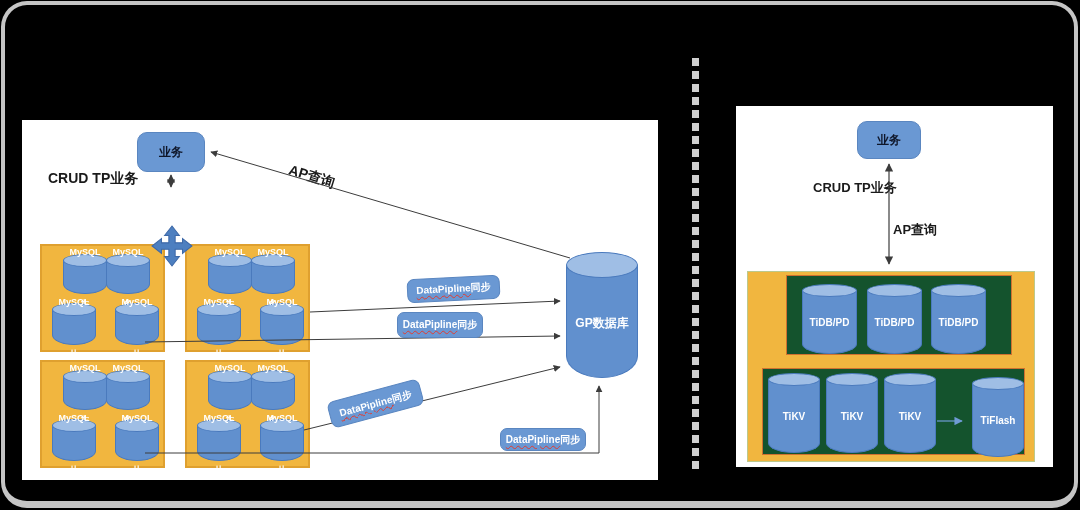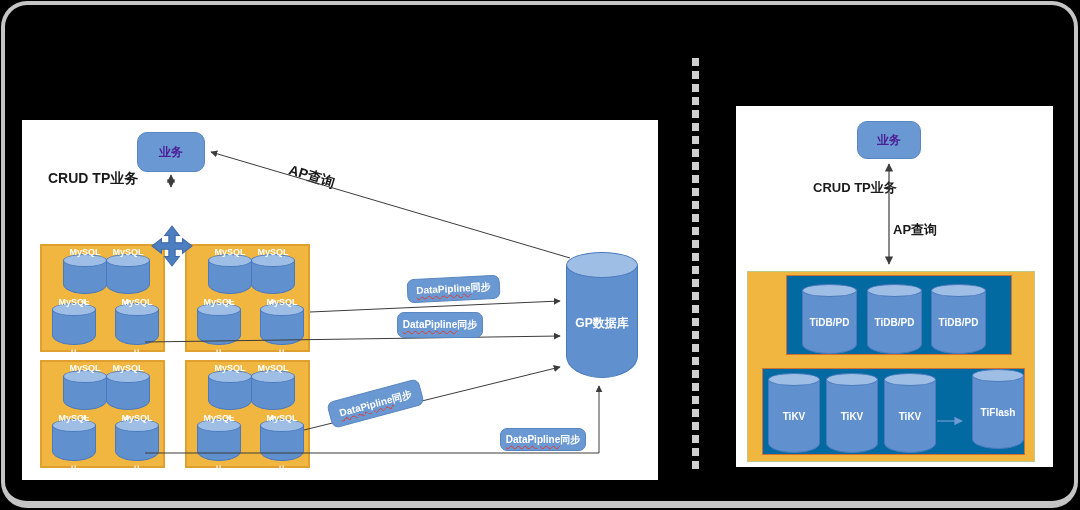--- a/index.html
+++ b/index.html
@@ -17,41 +17,41 @@
   .panel.right { left:736px; top:106px; width:317px; height:361px; }
 
   .divider {
     position:absolute; left:692px; top:58px; width:7px; height:416px; z-index:2;
     background:repeating-linear-gradient(to bottom,#cfcfcf 0 8px,transparent 8px 13px);
   }
 
   .bluebox {
     position:absolute; background:#6a98d3; border:1px solid #5a86c0;
     border-radius:10px; display:flex; align-items:center; justify-content:center;
-    color:#4c1d95; font-weight:700; z-index:3; box-sizing:border-box; text-align:center;
+    color:#0f172a; font-weight:700; z-index:3; box-sizing:border-box; text-align:center;
   }
   .synclabel {
     position:absolute; background:#6a98d3; border:1px solid #5a86c0;
     border-radius:7px; display:flex; align-items:center; justify-content:center;
     color:#fff; font-size:10px; font-weight:700; z-index:6; box-sizing:border-box;
     white-space:nowrap;
   }
   .misspell {
     text-decoration:underline; text-decoration-style:wavy;
     text-decoration-color:#e03c31; text-decoration-thickness:1px;
     text-underline-offset:2px;
   }
   .blacklabel { position:absolute; color:#1a1a1a; font-weight:700; z-index:4; white-space:nowrap; }
 
   .orangebox {
     position:absolute; background:#f1b63f; border:2px solid #dfa02f;
     box-sizing:border-box; z-index:3;
   }
   .innerorange {
-    position:absolute; background:#0369a1; border:1px solid #cf7030;
+    position:absolute; background:#14532d; border:1px solid #cf7030;
     box-sizing:border-box; z-index:4;
   }
   .yellowwrap {
     position:absolute; background:#f1b63f; border:1px solid #bcc98c;
     box-sizing:border-box; z-index:3;
   }
 
   .cyl { position:absolute; z-index:5; }
   .cyl-top {
     position:absolute; left:0; right:0; top:0; height:13px; border-radius:50%;
@@ -310,21 +310,21 @@
           <span>TiKV</span>
         </div>
     </div>
     <div class="cyl mid" style="left:121px;top:4px;width:52px;height:80px;">
       <div class="cyl-top"></div>
         <div class="cyl-body"></div>
       <div class="cyl-label">
           <span>TiKV</span>
         </div>
     </div>
-    <div class="cyl mid" style="left:209px;top:0;width:52px;height:80px;">
+    <div class="cyl mid" style="left:209px;top:8px;width:52px;height:80px;">
       <div class="cyl-top"></div>
         <div class="cyl-body"></div>
       <div class="cyl-label">
           <span>TiFlash</span>
         </div>
     </div>
   </div>
 
   <svg class="overlay" width="1080" height="510">
     <defs>

